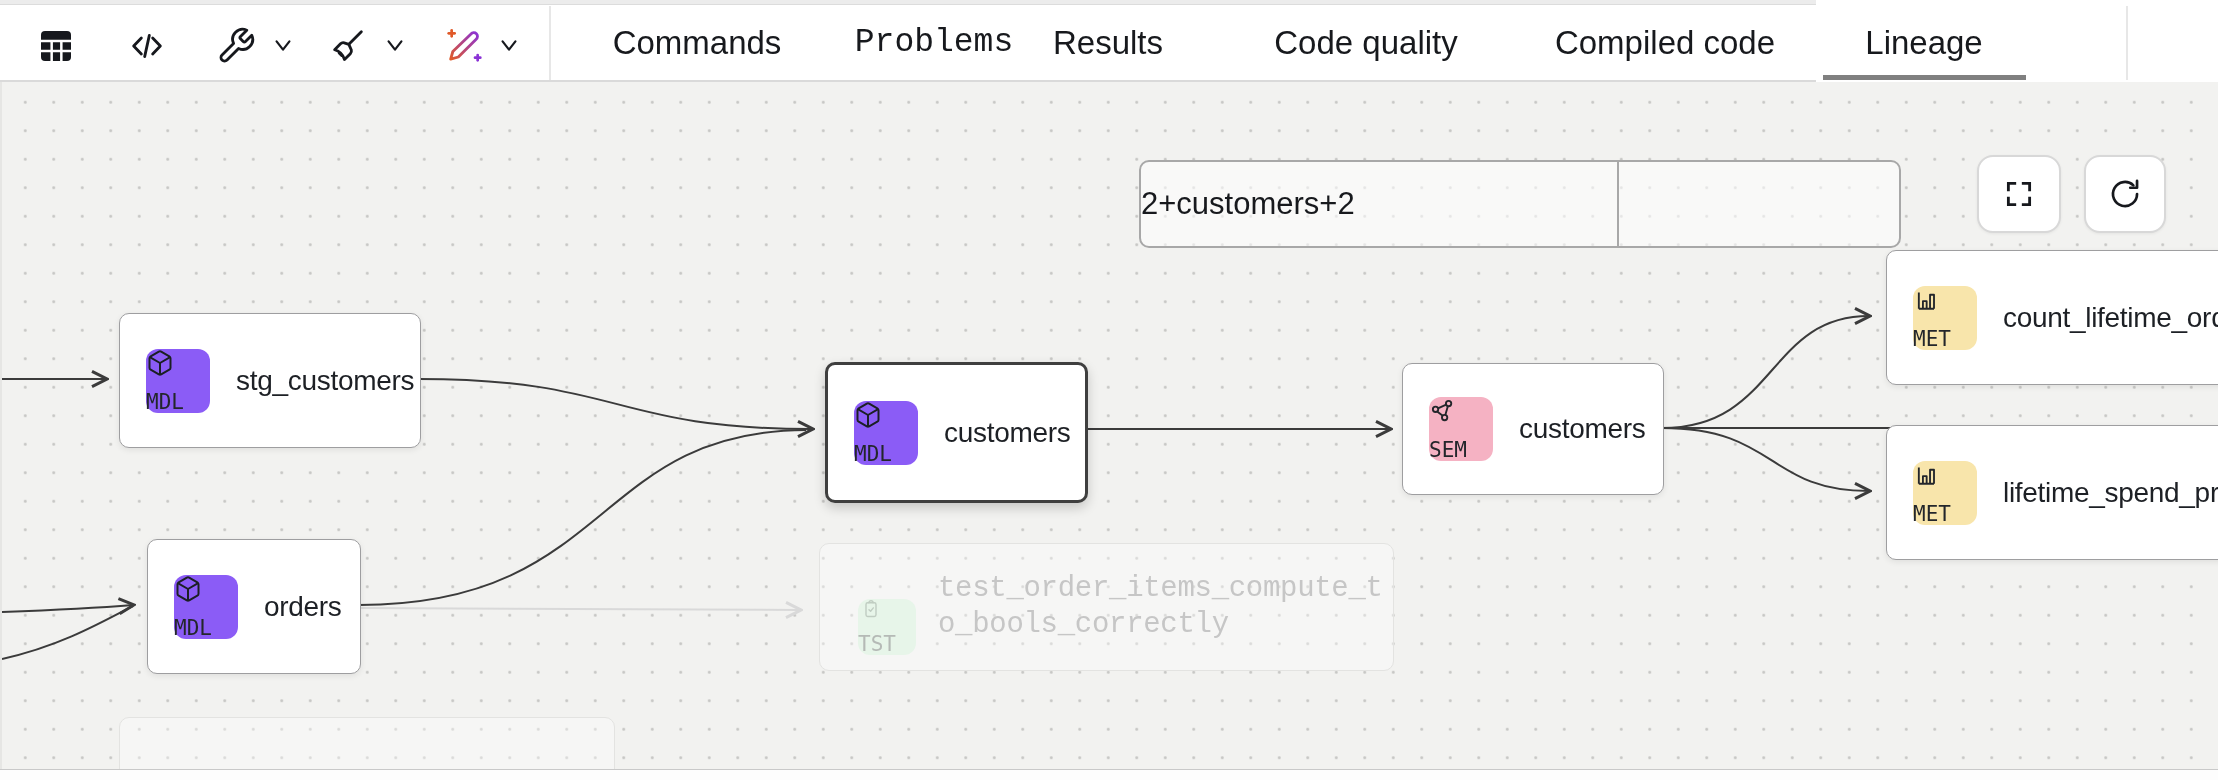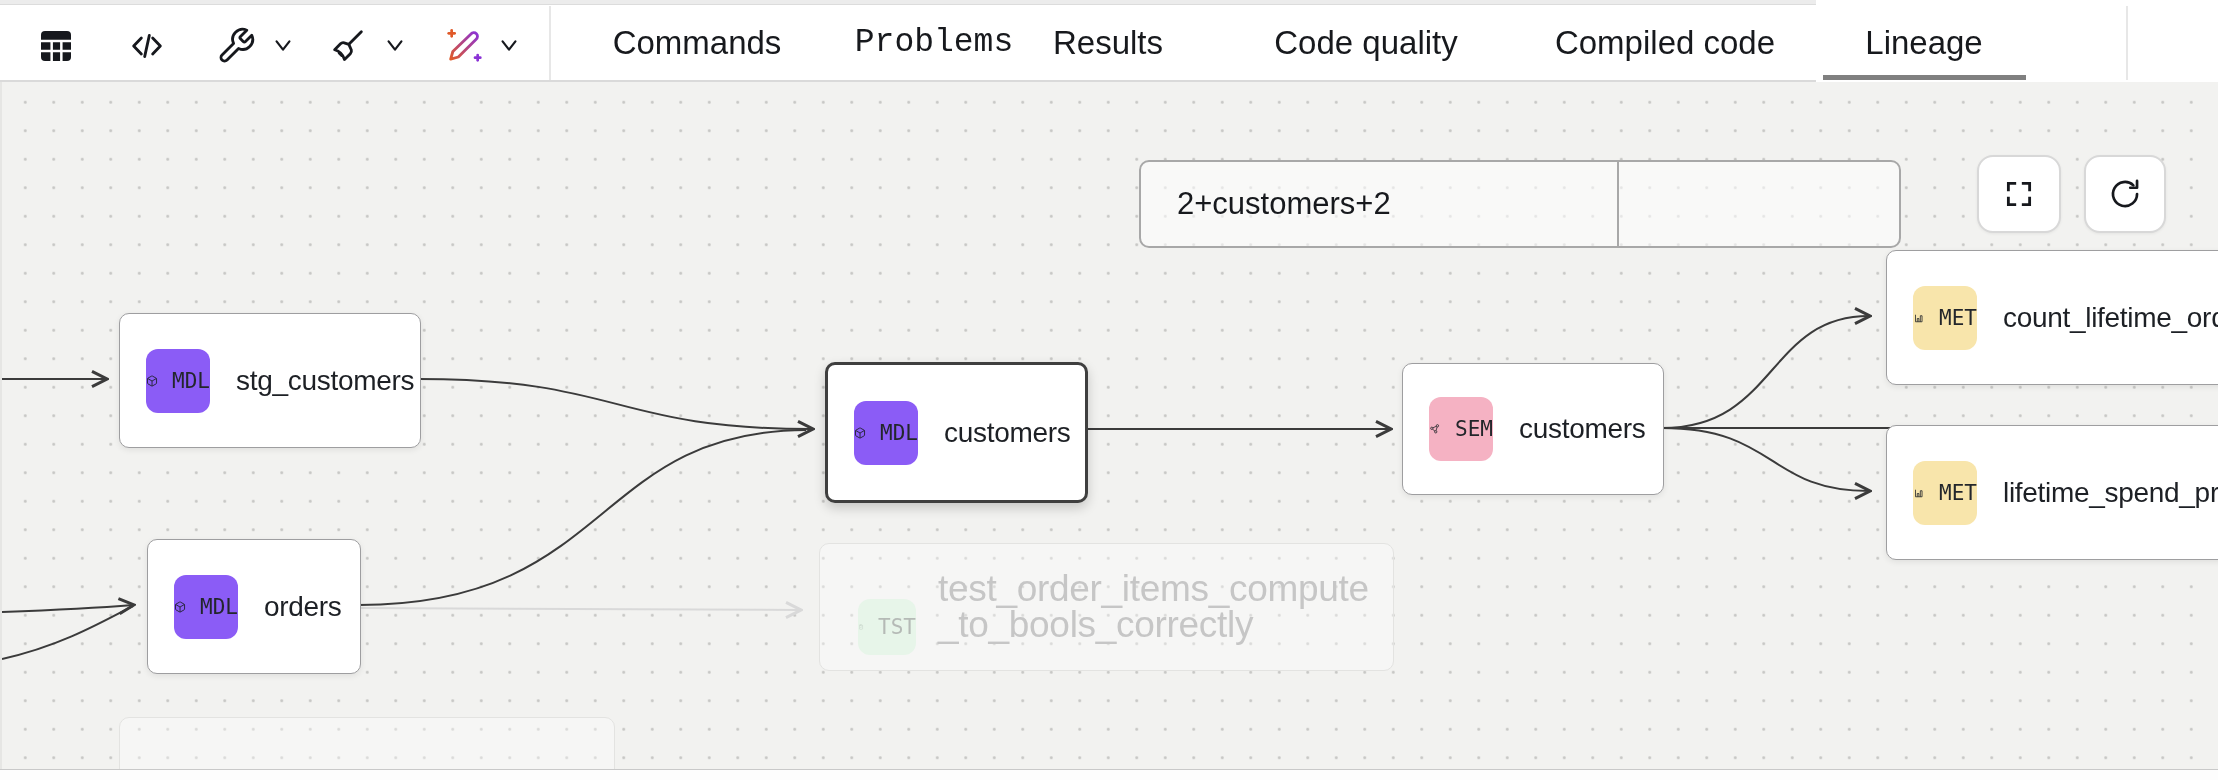--- a/index.html
+++ b/index.html
@@ -28,39 +28,39 @@
   
   .node{
     position:absolute;z-index:2;display:flex;align-items:center;
     background:#ffffff;border:1.5px solid #9e9ea0;border-radius:10px;
     box-shadow:0 2px 6px rgba(0,0,0,.08);overflow:hidden;cursor:pointer;
   }
   .node.selected{border:3px solid #3f3f3f;box-shadow:0 5px 12px rgba(0,0,0,.18);}
   .node.faded{background:rgba(255,255,255,.35);border:1.5px solid #e3e3e1;box-shadow:none;}
   .badge{
     width:64px;height:64px;margin-left:26px;border-radius:12px;flex:0 0 auto;
-    display:flex;align-items:center;justify-content:center;gap:14px;
+    display:flex;flex-direction:column;justify-content:center;gap:14px;
   }
   .badge-mdl{background:#8b5cf6;}
   .badge-sem{background:#f5b2c3;}
   .badge-met{background:#f8e5ab;}
   .badge-tst{background:#e7f5e9;margin-top:40px;}
   .badge-label{font-family:"DejaVu Sans Mono",monospace;font-size:21px;font-weight:500;color:#23262b;line-height:22px;}
   .badge-label.dim{color:#b5bab6;}
   .node-label{margin-left:26px;font-size:28px;letter-spacing:-0.3px;color:#1d2025;white-space:nowrap;}
-  .node.faded .node-label{color:#c6c6c6;white-space:normal;word-break:break-all;line-height:36px;font-size:37px;}
+  .node.faded .node-label{color:#c6c6c6;white-space:normal;word-break:break-all;line-height:36px;font-size:29px;font-family:Liberation Mono, monospace;}
   .n-tst .badge{width:58px;height:56px;margin-left:38px;}
   .n-tst .node-label{margin-left:22px;width:450px;}
   
   .graph-controls{
     position:absolute;left:1137px;top:78px;width:762px;height:88px;z-index:3;
     display:flex;background:rgba(255,255,255,.55);
     border:2px solid #a8a8a8;border-radius:10px;box-sizing:border-box;overflow:hidden;
   }
-  .gc-selector{width:478px;display:flex;align-items:center;padding-left:36px;box-sizing:border-box;
+  .gc-selector{width:478px;display:flex;align-items:center;box-sizing:border-box;
     border-right:2px solid #a8a8a8;font-size:31px;color:#17191d;cursor:text;}
   .gc-update{flex:1;display:flex;align-items:center;justify-content:center;font-size:32px;font-weight:700;color:#17191d;cursor:pointer;}
   .icon-btn{
     position:absolute;z-index:3;background:#ffffff;border:2px solid #d8d8d8;border-radius:16px;
     display:flex;align-items:center;justify-content:center;box-sizing:border-box;cursor:pointer;
     box-shadow:0 1px 3px rgba(0,0,0,.06);
   }
   .btn-fullscreen{left:1975px;top:73px;width:84px;height:78px;}
   .btn-refresh{left:2082px;top:73px;width:82px;height:78px;}
   

